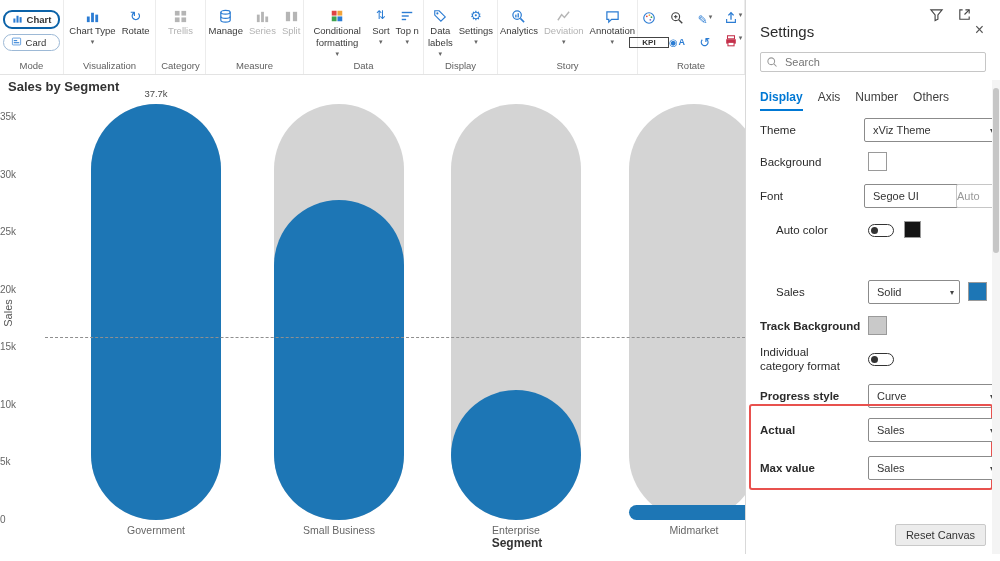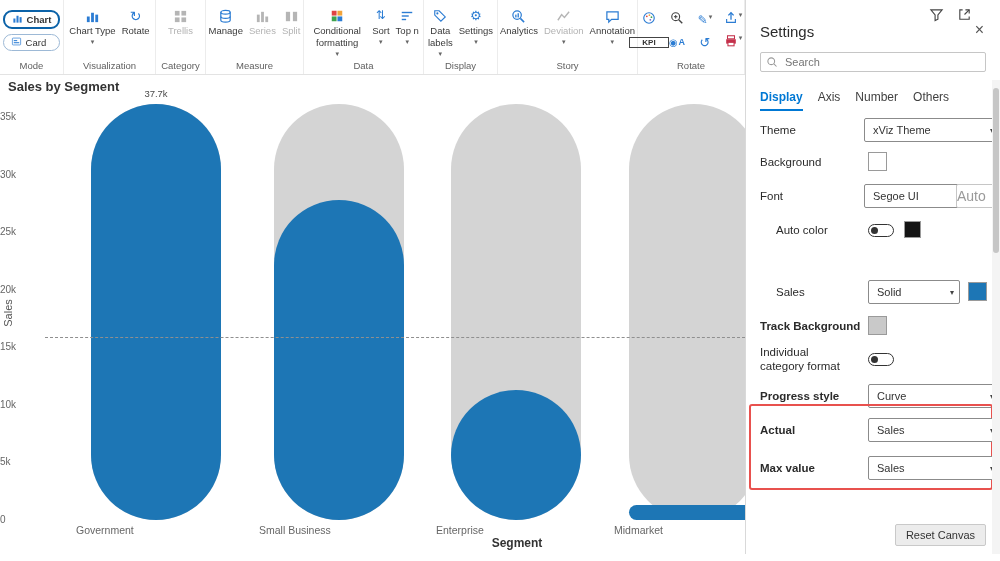--- a/index.html
+++ b/index.html
@@ -27,21 +27,21 @@
   .chart-area{position:absolute;left:0;top:75px;width:745px;height:479px;background:#fff}
   .chart-title{position:absolute;left:8px;top:4px;font-size:13px;font-weight:bold;color:#333}
   .ylab{position:absolute;left:-20px;top:232px;width:56px;text-align:center;transform:rotate(-90deg);font-size:11px;color:#555}
   .ytick{position:absolute;left:0;width:38px;text-align:left;font-size:10px;color:#666}
   .plot{position:absolute;left:45px;top:29px;width:700px;height:416px}
   .bar-col{position:absolute;bottom:0;width:130px;height:100%}
   .bar-track{position:absolute;left:0;right:0;top:0;bottom:0;border-radius:65px;background:#d4d4d4}
   .bar-fill{position:absolute;left:0;right:0;bottom:0;border-radius:65px;background:#1d76b5}
   .refline{position:absolute;left:45px;top:262px;width:700px;border-top:1px dashed #8f8f8f;z-index:3}
   .datalabel{position:absolute;left:116px;top:13px;width:80px;text-align:center;font-size:9.5px;color:#4a4a4a}
-  .cat{position:absolute;top:449px;width:160px;text-align:left;font-size:10.5px;color:#666}
+  .cat{position:absolute;top:449px;width:160px;text-align:center;font-size:10.5px;color:#666}
   .xlab{position:absolute;top:461px;left:477px;width:80px;text-align:center;font-size:12px;font-weight:bold;color:#333}
 
   
   .panel{position:absolute;left:745px;top:0;width:255px;height:554px;border-left:1px solid #d9d9d9;background:#fff}
   .picons{position:absolute;top:7px;right:28px;display:flex;gap:13px}
   .ptitle{position:absolute;top:23px;left:14px;font-size:15px;color:#2b2b2b}
   .pclose{position:absolute;top:22px;right:16px;font-size:16px;color:#555;line-height:1;cursor:default}
   .psearch{position:absolute;top:52px;left:14px;width:226px;height:20px}
   .psearch input{width:100%;height:100%;border:1px solid #c6c6c6;border-radius:2px;font-size:11px;padding:0 6px 0 24px;color:#333;outline:none;font-family:inherit}
   .psearch svg{position:absolute;left:6px;top:4px}
@@ -50,21 +50,21 @@
   .tab.active{color:#0078d4;font-weight:bold;border-bottom:2px solid #0078d4}
   .prow{position:absolute;left:14px;right:14px;height:24px}
   .plabel{position:absolute;left:0;top:50%;transform:translateY(-50%);font-size:11.5px;color:#2b2b2b}
   .plabel.b{font-weight:bold}
   .plabel.ind{left:16px}
   .sel{position:absolute;top:0;height:24px;border:1px solid #8b8b8b;border-radius:2px;background:#fff;font-size:11px;color:#333;display:flex;align-items:center;padding:0 16px 0 8px}
   .sel .caret{position:absolute;right:5px;top:8px;font-size:8px;color:#444}
   .swatch{position:absolute;top:2px;width:19px;height:19px;border:1px solid #9a9a9a;background:#fff}
   .toggle{position:absolute;top:6px;width:26px;height:13px;border:1px solid #333;border-radius:7px;background:#fff}
   .toggle::after{content:"";position:absolute;left:2px;top:2px;width:7px;height:7px;border-radius:50%;background:#333}
-  .autoinput{position:absolute;top:0;height:24px;border:1px solid #c6c6c6;border-radius:2px;font-size:14px;color:#9a9a9a;display:flex;align-items:center;padding:0 0;background:#fff}
+  .autoinput{position:absolute;top:0;height:24px;border:1px solid #c6c6c6;border-radius:2px;font-size:11px;color:#9a9a9a;display:flex;align-items:center;padding:0 0;background:#fff}
   .redbox{position:absolute;left:3px;top:404px;width:244px;height:86px;border:2px solid #e8514e;border-radius:3px;pointer-events:none}
   .resetbtn{position:absolute;top:524px;right:14px;font-size:11px;color:#333;background:#ececec;border:1px solid #c9c9c9;border-radius:2px;padding:4px 10px;cursor:default}
   .pscroll{position:absolute;right:0;top:80px;bottom:0;width:8px;background:#f4f4f4}
   .pscroll .thumb{position:absolute;left:1px;top:8px;width:6px;height:165px;border-radius:3px;background:#c6c6c6}
 </style>
 </head>
 <body>
 
 <div class="app">
 

